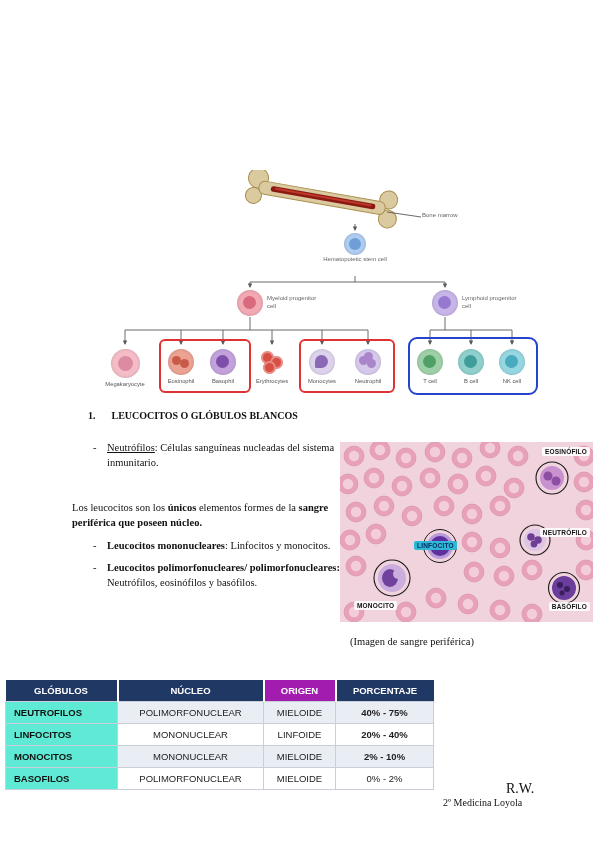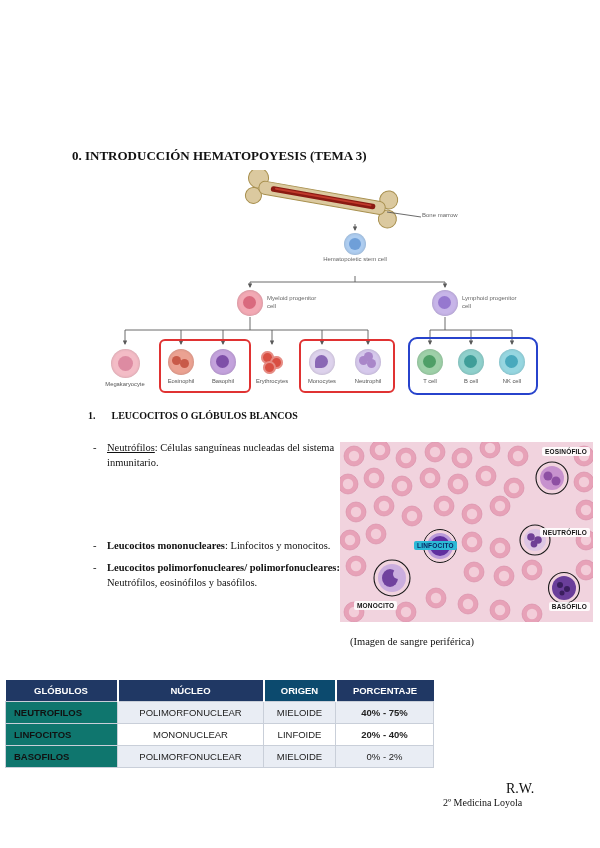--- a/index.html
+++ b/index.html
@@ -63,32 +63,31 @@
         color:#111;background:rgba(255,255,255,.88);padding:1px 3px;border-radius:2px;letter-spacing:.2px;}
   .chip.linfocito{background:#2cb9d6;color:#082a66;}
 
   
   .ctable{position:absolute;left:5px;top:680px;width:428px;border-collapse:collapse;
           font-family:"Liberation Sans",sans-serif;font-size:9.5px;table-layout:fixed;}
   .ctable th{color:#fff;font-weight:bold;text-align:center;padding:5px 2px;
              border-right:2px solid #fff;font-size:9.5px;}
   .ctable th:last-child{border-right:none;}
   .ctable td{padding:5px 2px;text-align:center;border:1px solid #c9cfd9;color:#222;}
-  .ctable td.c0{background:#0f766e;font-weight:bold;text-align:left;padding-left:8px;color:#111;}
+  .ctable td.c0{background:#5eead4;font-weight:bold;text-align:left;padding-left:8px;color:#111;}
   .ctable tbody tr:nth-child(odd) td:not(.c0){background:#e9edf4;}
   .ctable tbody tr:nth-child(even) td:not(.c0){background:#ffffff;}
   .ctable td.b{font-weight:bold;}
 </style>
 </head>
 <body>
 
 <div class="page">
 
 
-  <div class="h0">0. INTRODUCCIÓN HEMATOPOYESIS (TEMA 3)</div>
 
   <div class="diagram">
     <svg width="470" height="228" viewBox="0 0 470 228">
       <defs>
         <marker id="arr" viewBox="0 0 10 10" refX="8" refY="5" markerWidth="5" markerHeight="5" orient="auto">
           <path d="M0,0 L10,5 L0,10 z" fill="#5a5a5a"></path>
         </marker>
       </defs>
 
       <g transform="rotate(10 230 28)">
@@ -308,20 +307,23 @@
         <circle cx="224" cy="146" r="15.5" fill="none" stroke="#1a1a1a" stroke-width="1.1"></circle>
       </g>
     </svg>
     <div class="chip" style="right:3px;top:5px">EOSINÓFILO</div>
     <div class="chip" style="right:3px;top:86px">NEUTRÓFILO</div>
     <div class="chip linfocito" style="left:74px;top:99px">LINFOCITO</div>
     <div class="chip" style="left:14px;top:159px">MONOCITO</div>
     <div class="chip" style="right:3px;top:160px">BASÓFILO</div>
   </div>
 
+  <div class="para body-text">
+    <span>Los leucocitos son los </span><b>únicos</b><span> elementos formes de la </span><b>sangre periférica que poseen núcleo.</b>
+  </div>
 
   <div class="bullets body-text">
     <div class="bullet-item">
       <span class="dash">-</span>
       <span><b>Leucocitos mononucleares</b><span>: Linfocitos y monocitos.</span></span>
     </div>
     <div class="bullet-item">
       <span class="dash">-</span>
       <span><b>Leucocitos polimorfonucleares/ polimorfonucleares:</b><span> Neutrófilos, eosinófilos y basófilos.</span></span>
     </div>
@@ -333,38 +335,44 @@
     <colgroup>
         <col style="width:112px">
         <col style="width:146px">
         <col style="width:72px">
         <col style="width:98px">
       </colgroup>
     <thead>
       <tr>
         <th style="background: rgb(32, 56, 100);">GLÓBULOS</th>
         <th style="background: rgb(32, 56, 100);">NÚCLEO</th>
-        <th style="background: #0c4a6e;">ORIGEN</th>
+        <th style="background: #a21caf;">ORIGEN</th>
         <th style="background: rgb(32, 56, 100);">PORCENTAJE</th>
       </tr>
     </thead>
     <tbody>
       <tr>
         <td class="c0">NEUTROFILOS</td>
         <td>POLIMORFONUCLEAR</td>
         <td>MIELOIDE</td>
         <td class="b">40% - 75%</td>
       </tr>
       <tr>
         <td class="c0">LINFOCITOS</td>
         <td>MONONUCLEAR</td>
         <td>LINFOIDE</td>
         <td class="b">20% - 40%</td>
       </tr>
       <tr>
+        <td class="c0">MONOCITOS</td>
+        <td>MONONUCLEAR</td>
+        <td>MIELOIDE</td>
+        <td class="b">2% - 10%</td>
+      </tr>
+      <tr>
         <td class="c0">BASOFILOS</td>
         <td>POLIMORFONUCLEAR</td>
         <td>MIELOIDE</td>
         <td>0% - 2%</td>
       </tr>
     </tbody>
   </table>
 
   <div class="footer-initials">R.W.</div>
   <div class="footer-school">2º Medicina Loyola</div>

